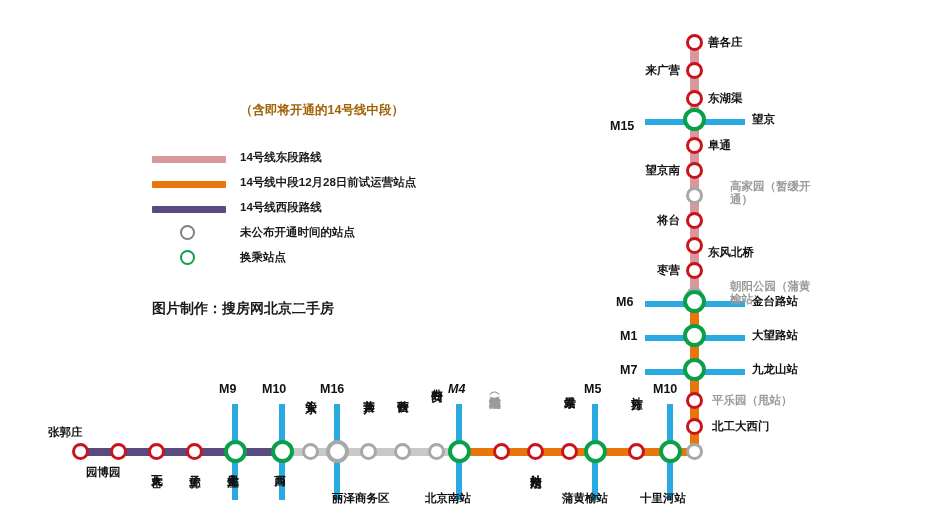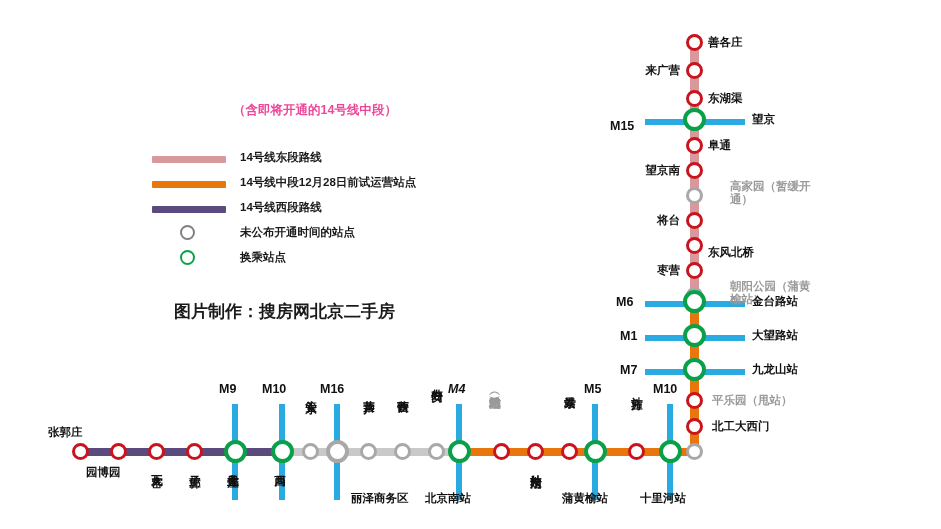--- a/index.html
+++ b/index.html
@@ -17,24 +17,24 @@
     position:absolute;
     left:148px;top:62px;
     font-size:31px;
     font-weight:bold;
     color:#d0021b;
     letter-spacing:1px;
     white-space:nowrap;
   }
   .subtitle{
     position:absolute;
-    left:233px;top:102px;
+    left:240px;top:102px;
     font-size:12.5px;
     font-weight:bold;
-    color:#ec4899;
+    color:#a16207;
     white-space:nowrap;
   }
 
   
   .legend{position:absolute;left:152px;top:148px;}
   .lg-row{position:relative;height:25px;}
   .lg-swatch{
     position:absolute;left:0;top:8px;
     width:74px;height:7px;border-radius:1px;
   }
@@ -43,23 +43,22 @@
     width:15px;height:15px;border-radius:50%;
     box-sizing:border-box;background:#fff;
   }
   .lg-text{
     position:absolute;left:88px;top:2px;
     font-size:11.5px;font-weight:bold;color:#1a1a1a;
     white-space:nowrap;
   }
   .credit{
     position:absolute;left:152px;top:300px;
-    font-size:17px;font-weight:bold;color:#1a1a1a;
-    white-space:nowrap;
-    margin-left:22px;
+    font-size:14px;font-weight:bold;color:#1a1a1a;
+    white-space:nowrap;
   }
 
   
   .seg{position:absolute;border-radius:1px;}
 
   
   .stub{position:absolute;background:#29abe2;}
   .stub-h{height:6px;}
   .stub-v{width:6px;}
 
@@ -226,21 +225,21 @@
 
   <div class="st transfer" style="left:271px;top:440px;"></div>
   <div class="mline" style="left:262px;top:382px;">M10</div>
   <div class="lbl vert" style="left:273px;top:466px;">西局</div>
 
   <div class="st closed" style="left:302px;top:443px;"></div>
   <div class="lbl vert" style="left:304px;top:392px;">东管头</div>
 
   <div class="st closed" style="left:326px;top:440px;width:23px;height:23px;border-width:4px;"></div>
   <div class="mline" style="left:320px;top:382px;">M16</div>
-  <div class="lbl" style="left:315px;top:492px;padding-left:36px;">丽泽商务区</div>
+  <div class="lbl" style="left:296px;top:492px;padding-left:36px;">丽泽商务区</div>
 
   <div class="st closed" style="left:360px;top:443px;"></div>
   <div class="lbl vert" style="left:362px;top:392px;">菜户营</div>
 
   <div class="st closed" style="left:394px;top:443px;"></div>
   <div class="lbl vert" style="left:396px;top:392px;">西铁营</div>
 
   <div class="st closed" style="left:428px;top:443px;"></div>
   <div class="lbl vert" style="left:430px;top:380px;">右安门外</div>
 

